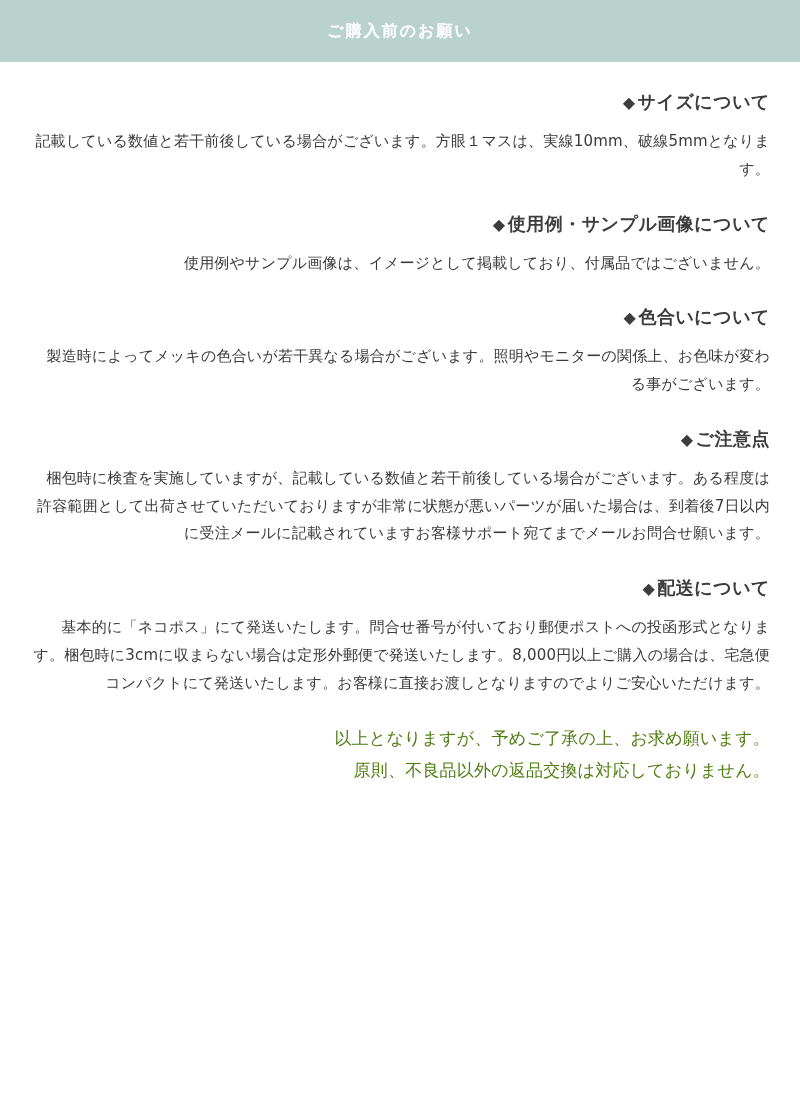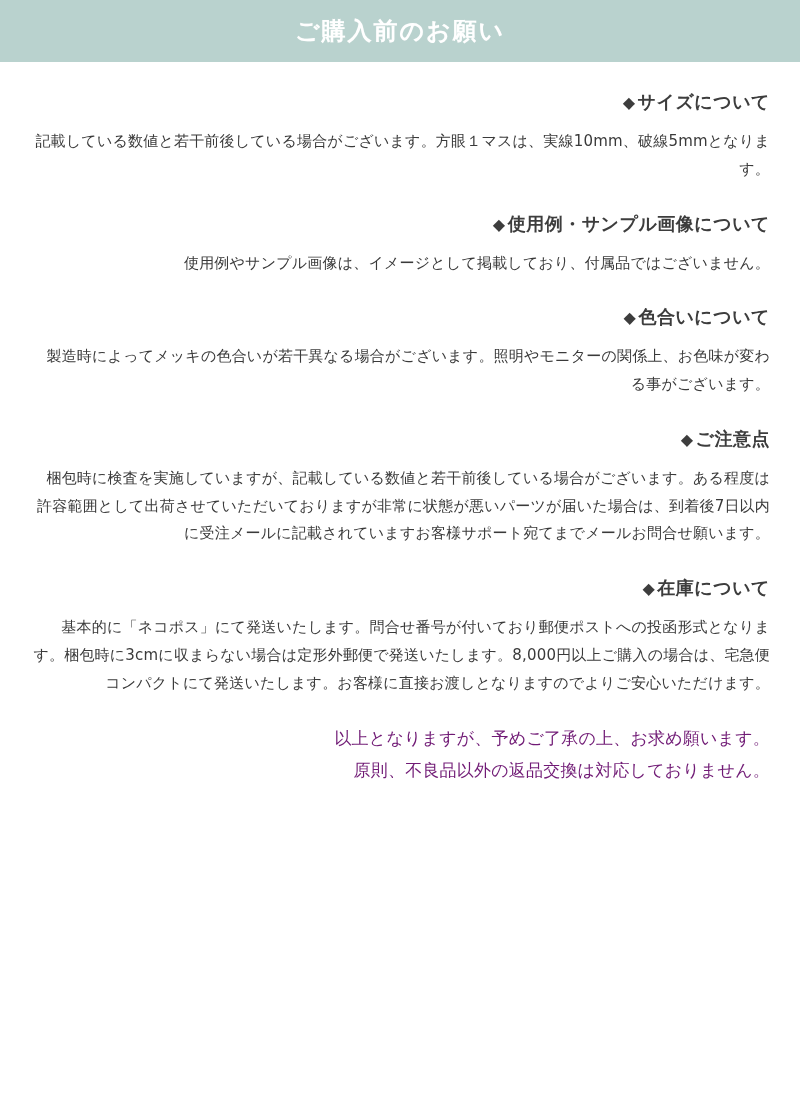--- a/index.html
+++ b/index.html
@@ -21,21 +21,21 @@
   }
   .header-band {
     background: #b9d2ce;
     height: 62px;
     display: flex;
     align-items: center;
     justify-content: center;
   }
   .header-title {
     color: #ffffff;
-    font-size: 24px;
+    font-size: 16px;
     font-weight: bold;
     letter-spacing: 2px;
     text-shadow: 0 0 1px rgba(255,255,255,0.4);
   }
   .content {
     padding: 0 30px;
     text-align: right;
   }
   .section {
     margin: 0;
@@ -55,21 +55,21 @@
   .section-body {
     font-size: 15px;
     line-height: 1.85;
     color: #3a3a3a;
     margin: 14px 0 0 2px;
     letter-spacing: 0.2px;
   }
   .closing {
     font-size: 17px;
     line-height: 1.85;
-    color: #701a75;
+    color: #4d7c0f;
     margin: 26px 0 0 2px;
     letter-spacing: 0.2px;
   }
   .closing p { margin: 0; }
 </style>
 </head>
 <body>
 
 <div class="page">
 
@@ -103,21 +103,21 @@
     <div class="section">
       <div class="section-heading">
         <span class="diamond">◆</span><span>ご注意点</span>
       </div>
       <div class="section-body">梱包時に検査を実施していますが、記載している数値と若干前後している場合がございます。ある程度は許容範囲として出荷させていただいておりますが非常に状態が悪いパーツが届いた場合は、到着後7日以内に受注メールに記載されていますお客様サポート宛てまでメールお問合せ願います。</div>
     </div>
 
 
     <div class="section">
       <div class="section-heading">
-        <span class="diamond">◆</span><span>在庫について</span>
+        <span class="diamond">◆</span><span>配送について</span>
       </div>
       <div class="section-body">基本的に「ネコポス」にて発送いたします。問合せ番号が付いており郵便ポストへの投函形式となります。梱包時に3cmに収まらない場合は定形外郵便で発送いたします。8,000円以上ご購入の場合は、宅急便コンパクトにて発送いたします。お客様に直接お渡しとなりますのでよりご安心いただけます。</div>
     </div>
 
     <div class="closing">
       <p>以上となりますが、予めご了承の上、お求め願います。</p>
       <p>原則、不良品以外の返品交換は対応しておりません。</p>
     </div>
 
   </div>

